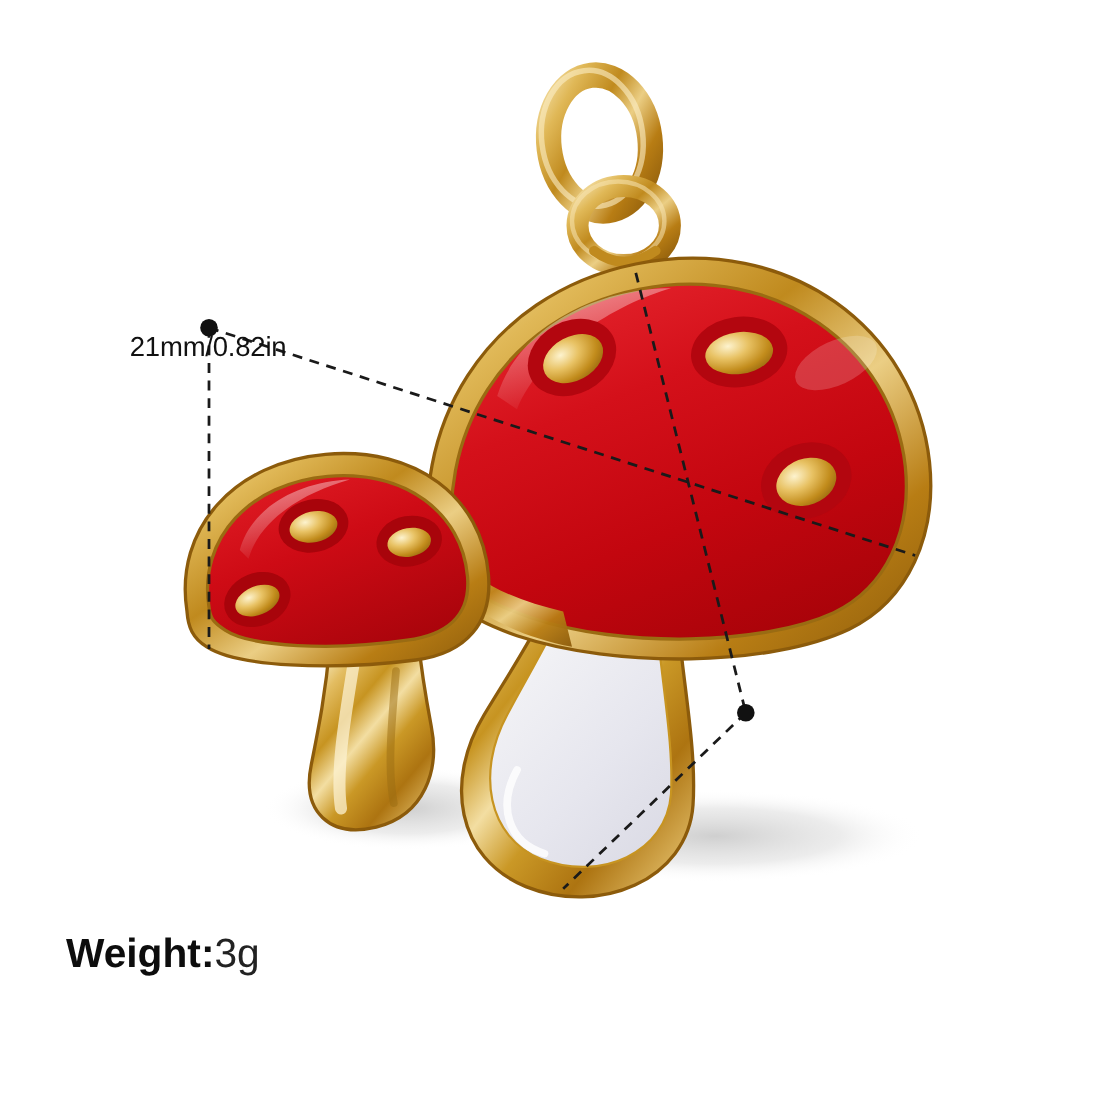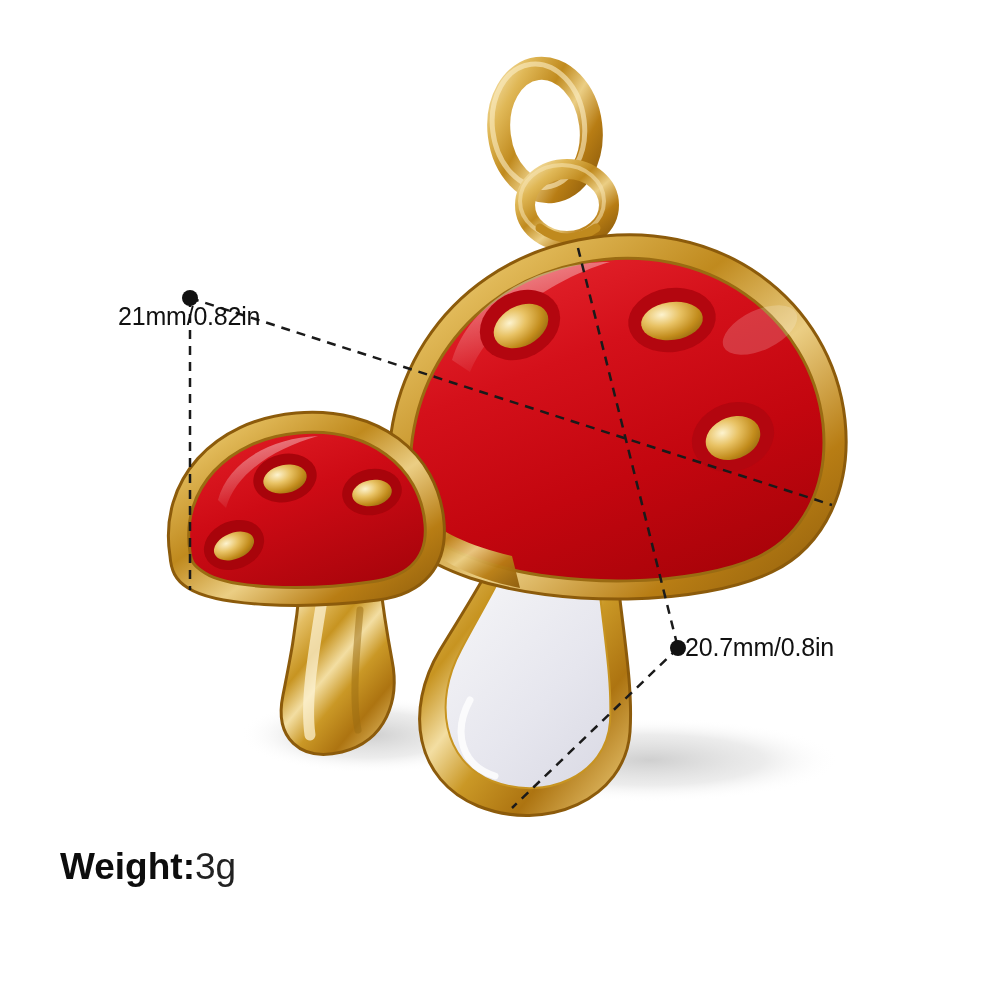--- a/index.html
+++ b/index.html
@@ -253,21 +253,20 @@
       <circle cx="190" cy="298" r="8" fill="#111111"></circle>
 
       <line x1="578" y1="248" x2="678" y2="648" stroke="#1a1a1a" stroke-width="2.5" stroke-dasharray="9 7"></line>
       <line x1="678" y1="648" x2="512" y2="808" stroke="#1a1a1a" stroke-width="2.5" stroke-dasharray="9 7"></line>
       <circle cx="678" cy="648" r="8" fill="#111111"></circle>
     </g>
   </svg>
 
   <div class="dim-label" id="dim-label-width">21mm/0.82in</div>
 
-  <div class="dim-label" id="dim-label-height">20.7mm/0.8in</div>
 
   <div id="spec-block">
     <div class="spec-row">
       <span class="spec-key">Weight:</span><span class="spec-val">3g</span>
     </div>
   </div>
 
 </div>
 
 </body></html>

